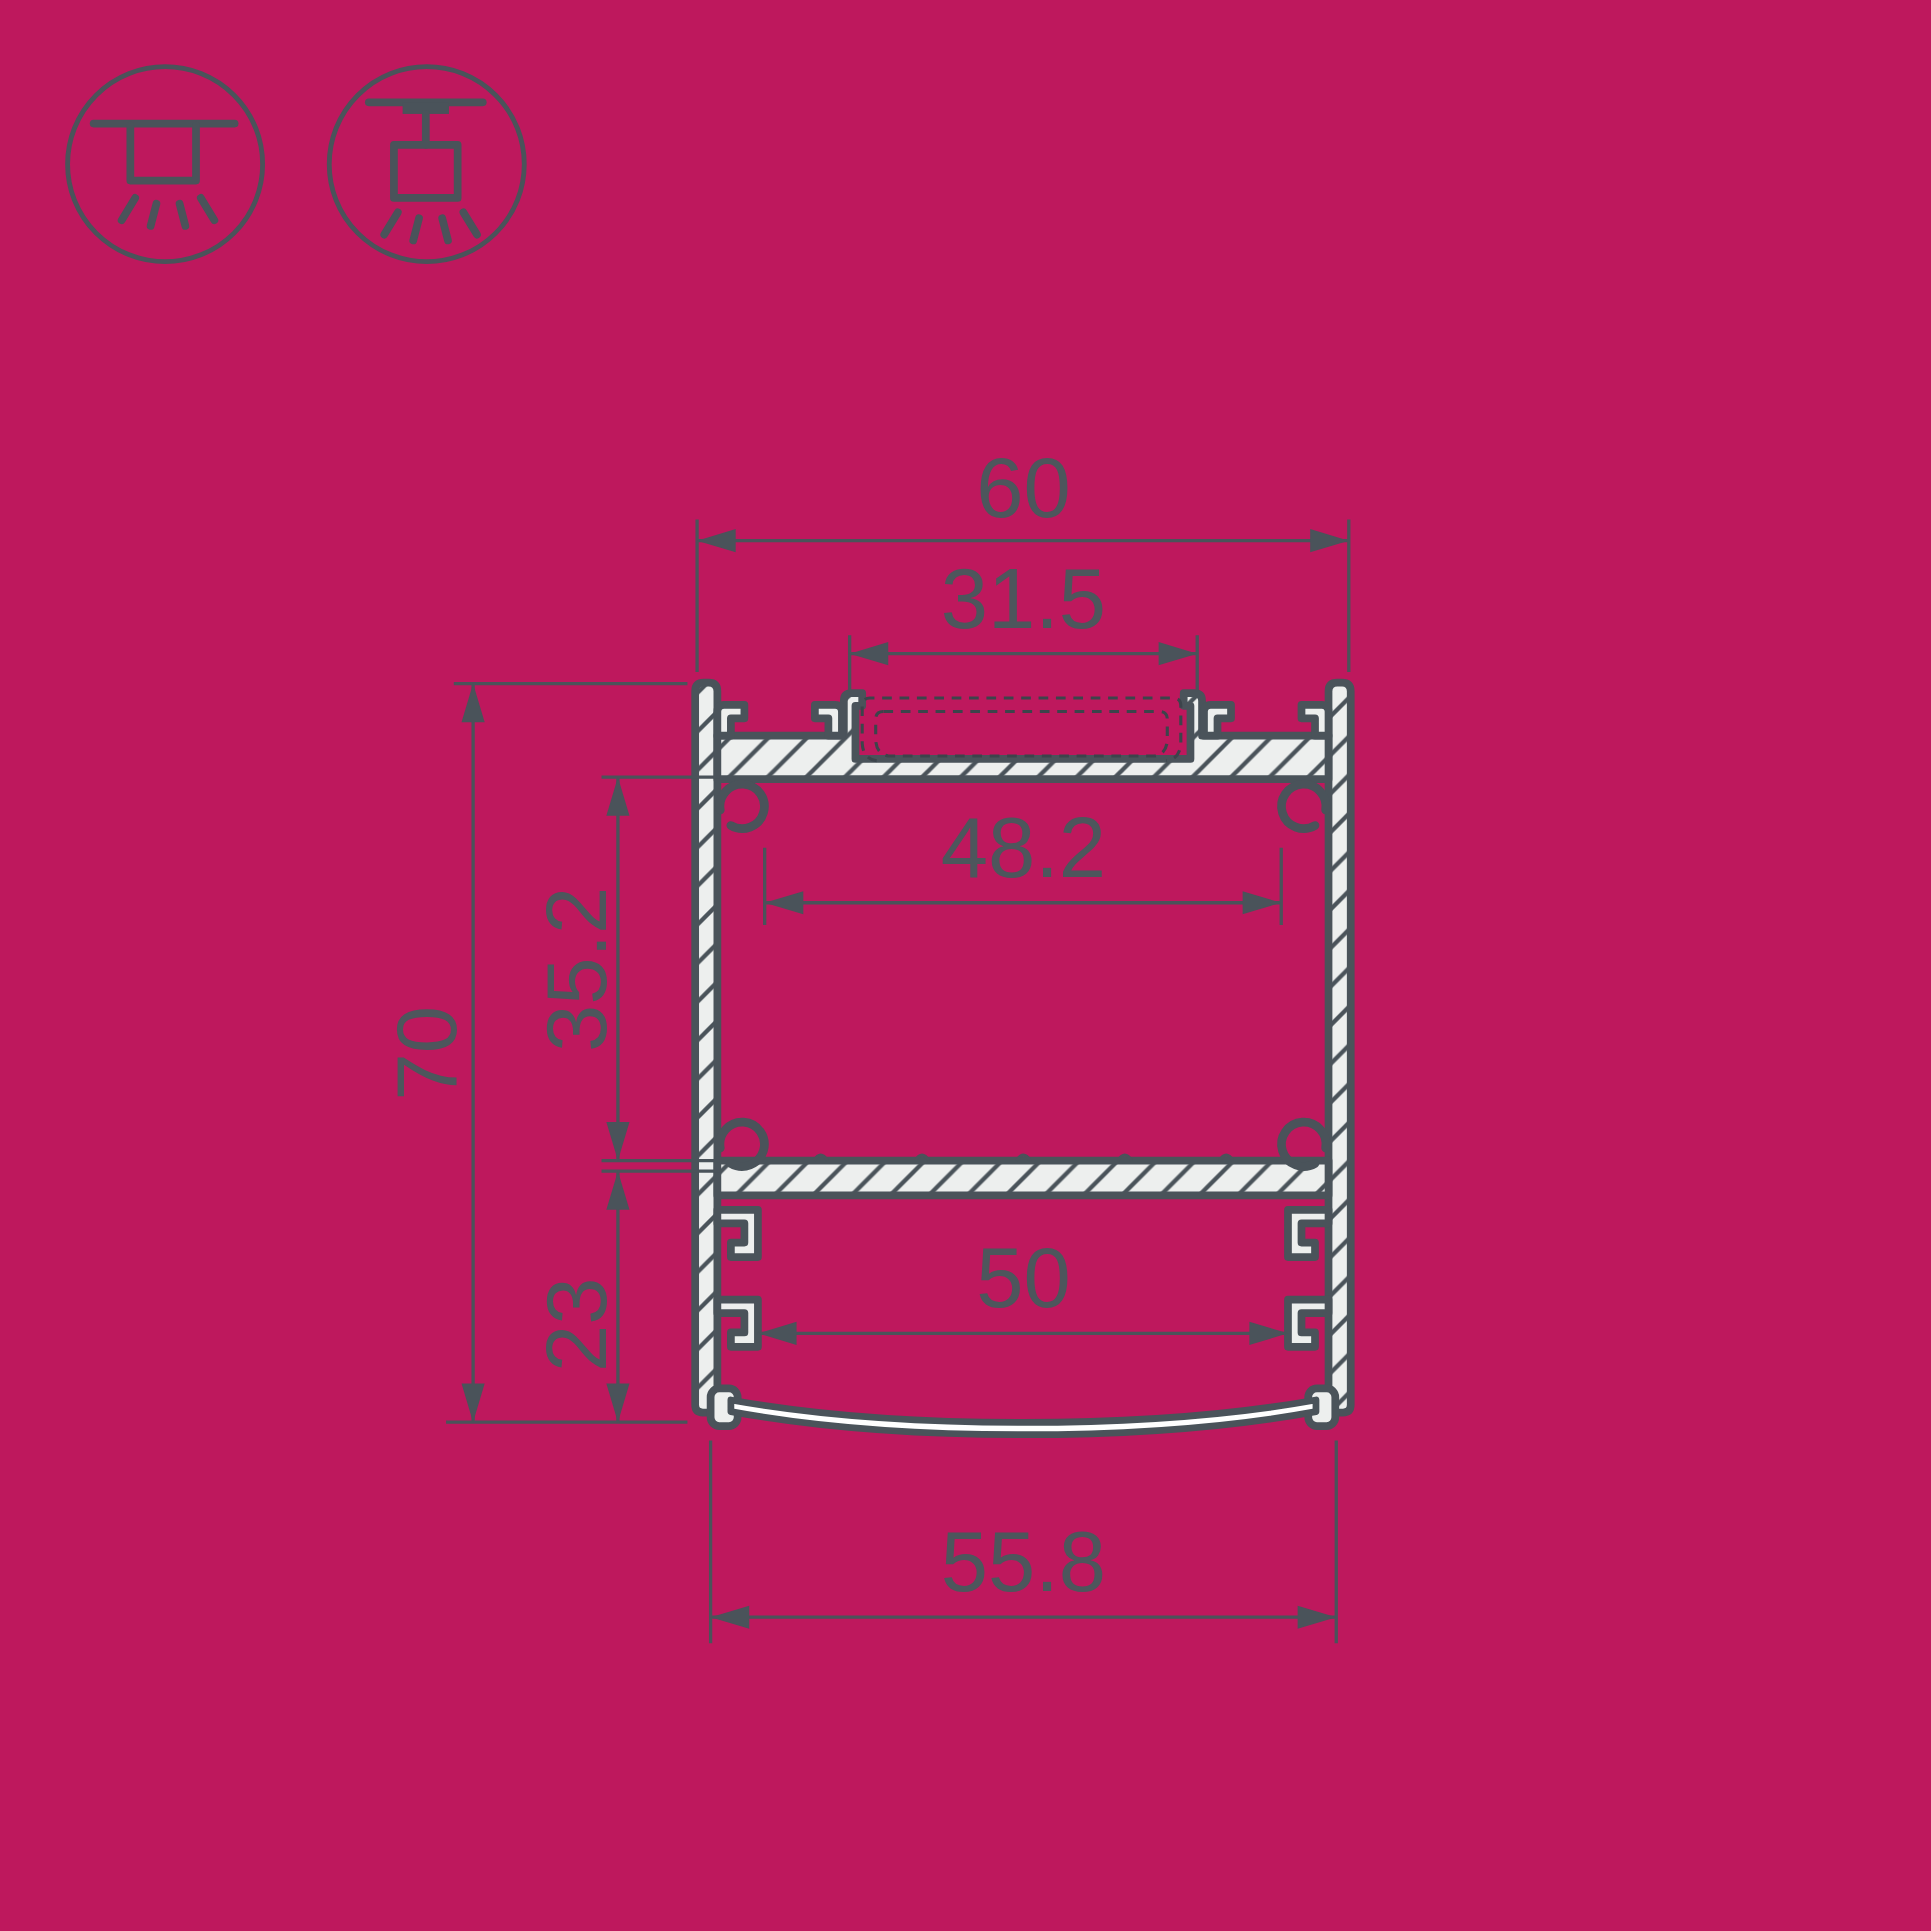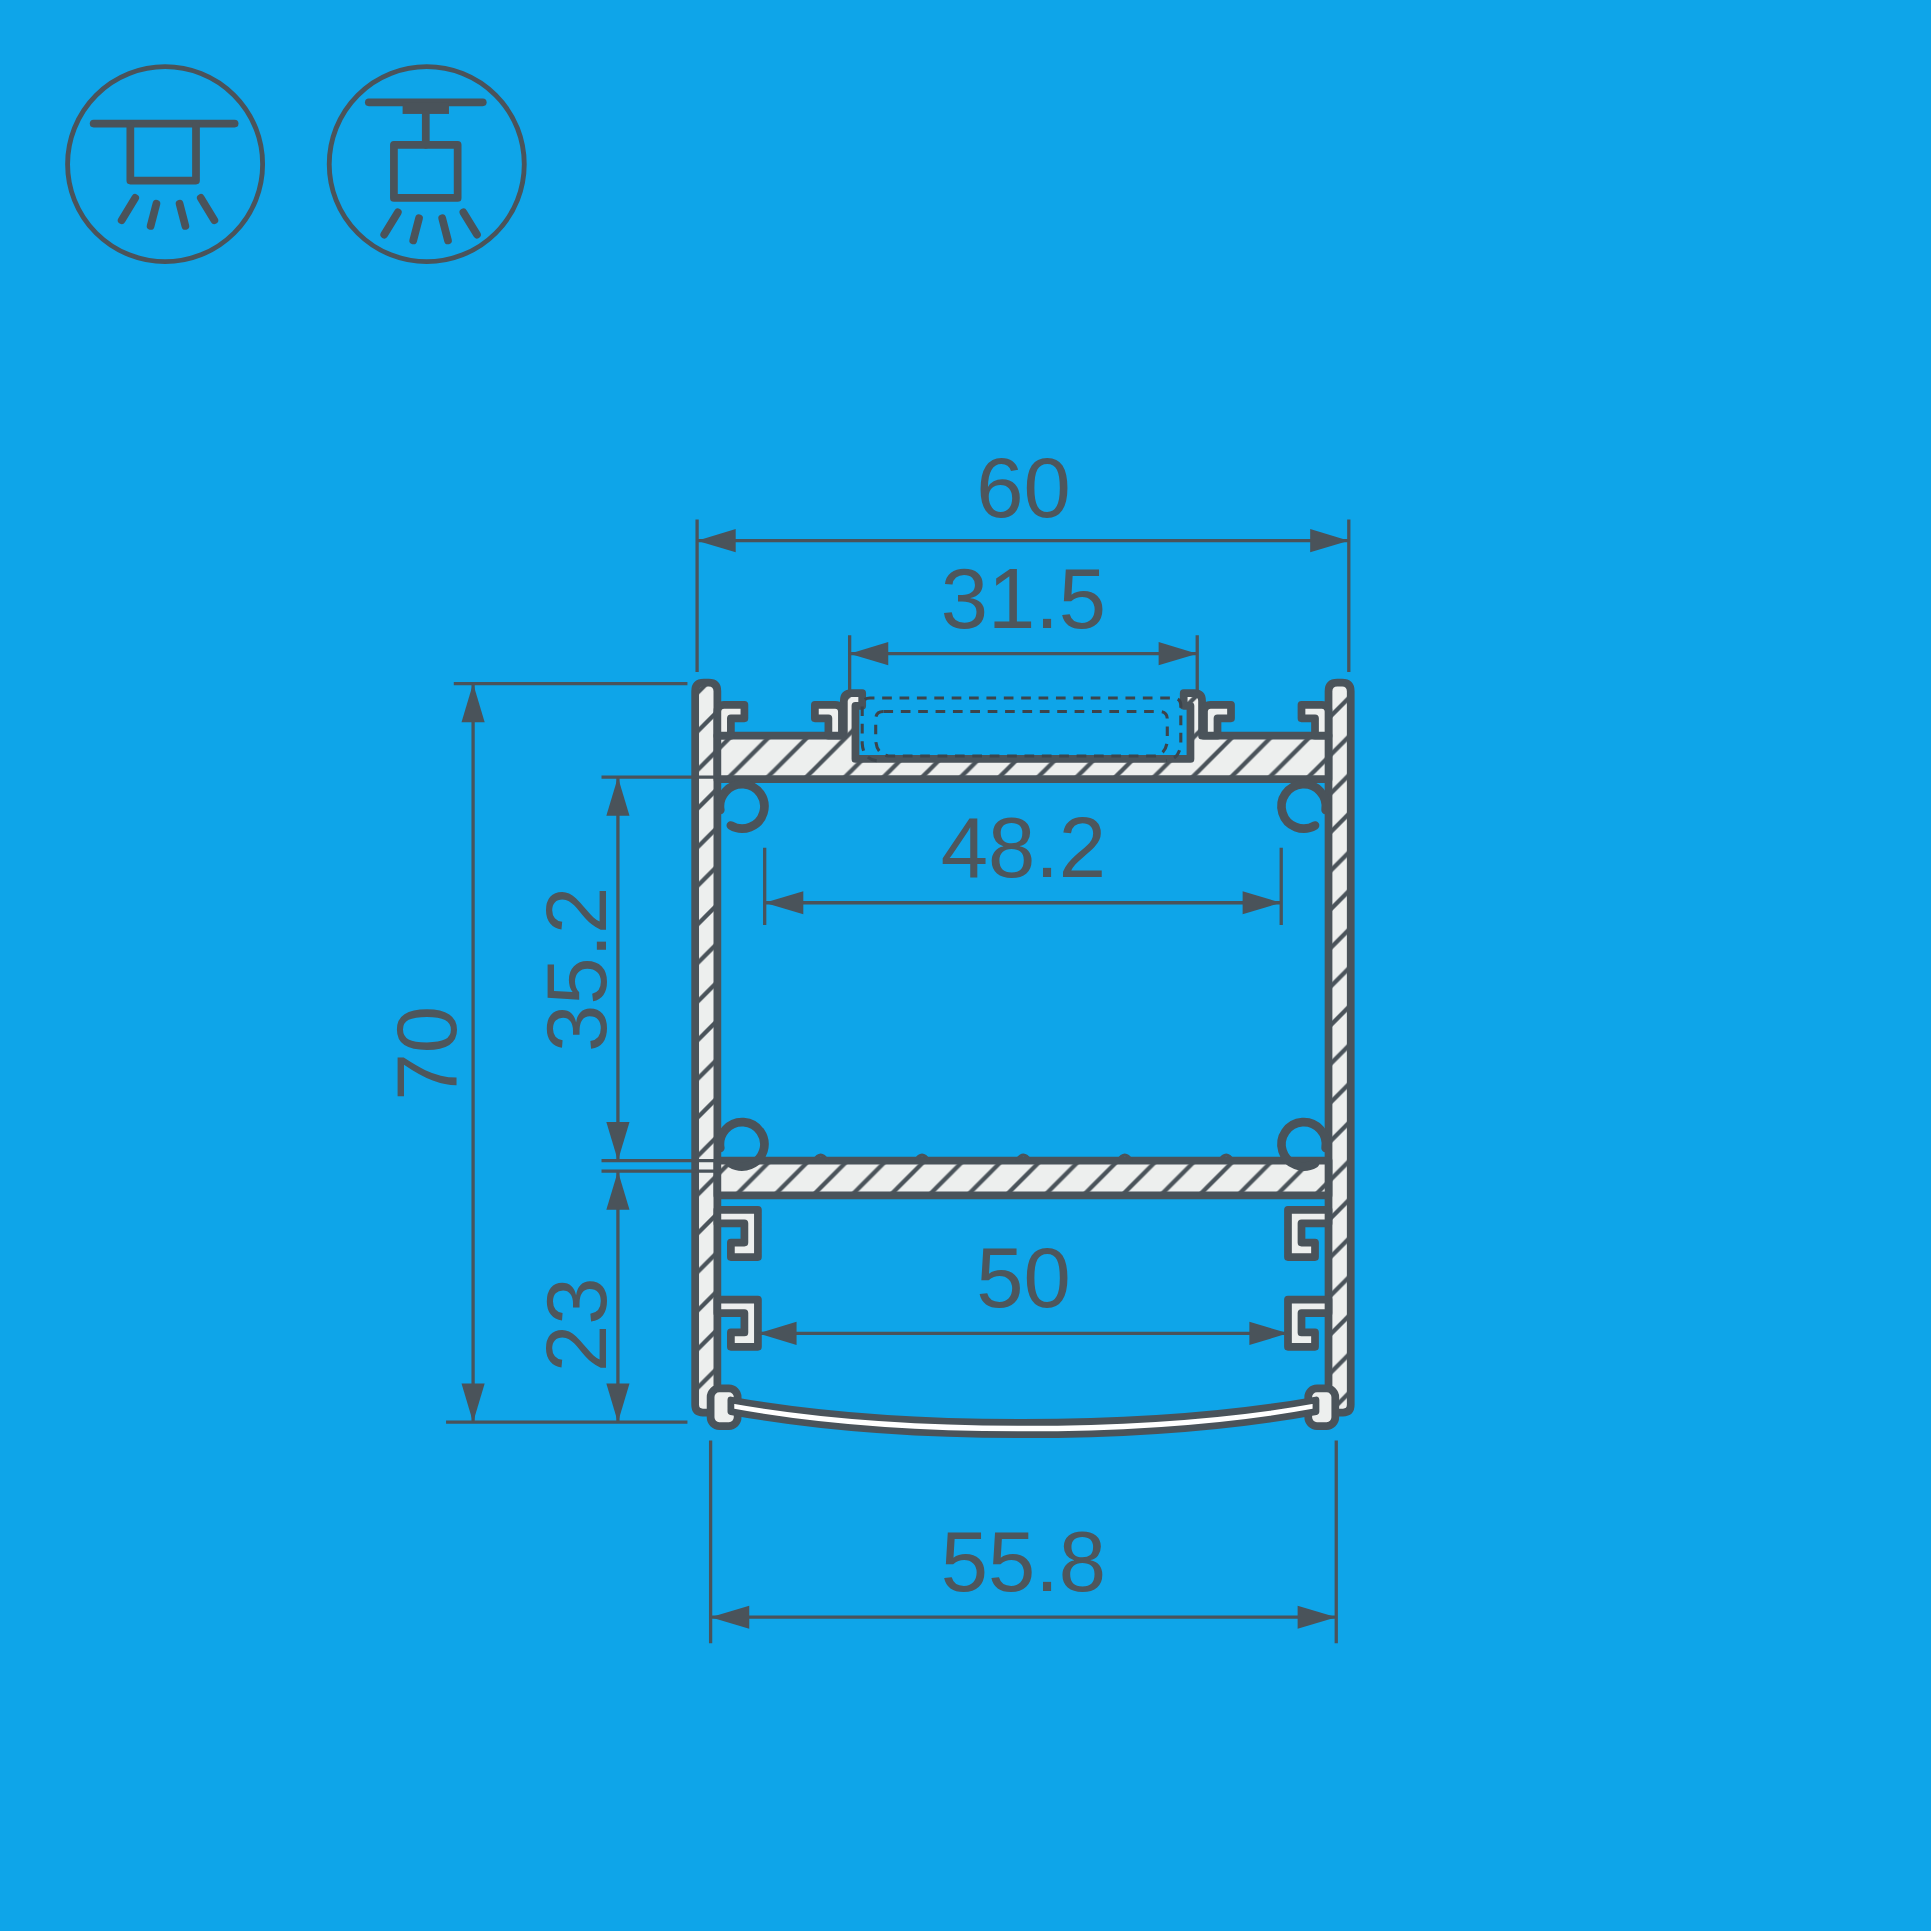--- a/index.html
+++ b/index.html
@@ -1,16 +1,16 @@
 <!DOCTYPE html>
 <html><head>
 <meta charset="utf-8">
 <style>
   html,body{margin:0;padding:0;background:#ffffff;}
-  .page{position:relative;width:1931px;height:1931px;background:#0ea5e9;overflow:hidden;}
+  .page{position:relative;width:1931px;height:1931px;background:#be185d;overflow:hidden;}
   svg{position:absolute;left:0;top:0;}
   text.dim{font-family:"Liberation Sans",sans-serif;font-size:88px;fill:#4d565c;}
   .outline{fill:#edefee;stroke:#4a535a;stroke-width:8;stroke-linejoin:round;}
   .hatchfill{fill:url(#hatch);stroke:none;}
   .dimline{stroke:#4a535a;stroke-width:3.4;fill:none;}
   .arrow{fill:#4a535a;stroke:none;}
   .dashed{fill:none;stroke:#3c444b;stroke-width:3.2;stroke-dasharray:10 8;}
   .boss{fill:none;stroke:#4a535a;stroke-width:9;stroke-linecap:round;}
   .icon{fill:none;stroke:#4a535a;stroke-width:8;stroke-linecap:round;stroke-linejoin:round;}
   .iconcirc{fill:none;stroke:#4a535a;stroke-width:5;}

